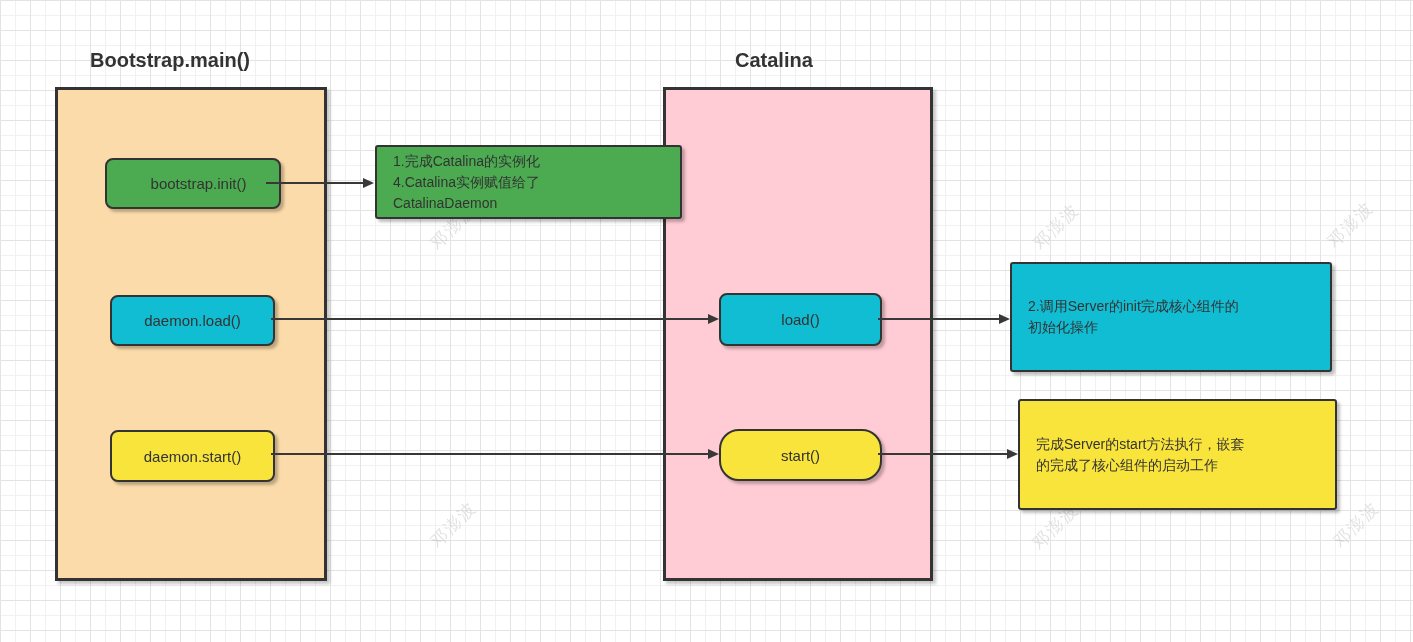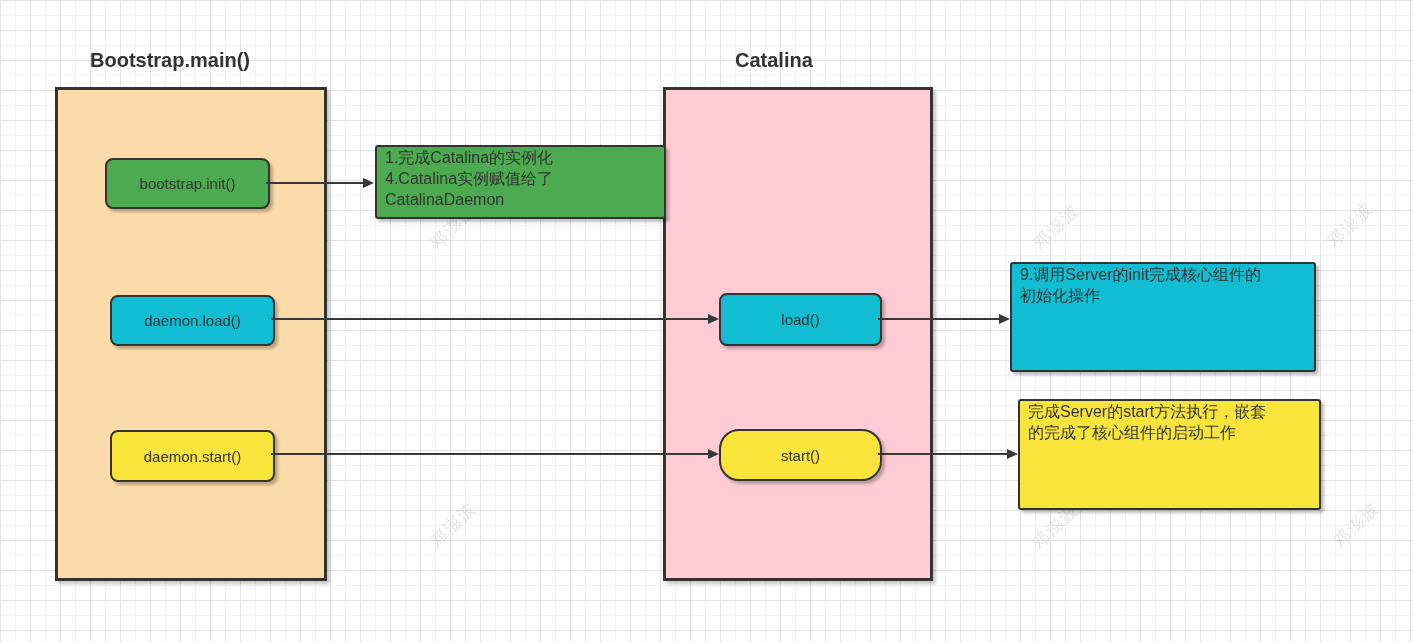--- a/index.html
+++ b/index.html
@@ -27,22 +27,22 @@
     position:absolute;z-index:2;font-size:20px;font-weight:bold;color:#333;
     white-space:nowrap;
   }
   .node{
     position:absolute;z-index:3;border:2px solid #333;border-radius:8px;
     display:flex;align-items:center;justify-content:center;
     font-size:15px;color:#333;box-shadow:3px 3px 3px rgba(0,0,0,0.25);
   }
   .note{
     position:absolute;z-index:3;border:2px solid #333;border-radius:3px;
-    display:flex;flex-direction:column;align-items:flex-start;
-    padding:0 8px;font-size:16px;line-height:21px;color:#333;
+    display:flex;flex-direction:column;justify-content:center;align-items:flex-start;
+    padding:0 16px;font-size:14px;line-height:21px;color:#333;
     box-shadow:3px 3px 3px rgba(0,0,0,0.25);
   }
   .note div{white-space:nowrap;}
   .arrow{position:absolute;z-index:4;height:10px;}
   .arrow .arrow-line{position:absolute;left:0;right:9px;top:4px;height:2px;background:#383838;}
   .arrow .arrow-head{
     position:absolute;right:0;top:0;width:0;height:0;
     border-top:5px solid transparent;border-bottom:5px solid transparent;
     border-left:11px solid #383838;
   }
@@ -87,33 +87,33 @@
   <div class="wm" id="wm-4">邓澎波</div>
   <div class="wm" id="wm-5">邓澎波</div>
   <div class="wm" id="wm-6">邓澎波</div>
 
   <div class="lane-title" id="title-bootstrap">Bootstrap.main()</div>
   <div class="lane-title" id="title-catalina">Catalina</div>
 
   <div class="lane" id="lane-bootstrap" style="background-color: rgb(251, 219, 169);"></div>
   <div class="lane" id="lane-catalina" style="background-color: rgb(255, 203, 212);"></div>
 
-  <div class="node" id="node-bootstrap-init" style="background-color: rgb(76, 171, 81);">bootstrap.init()</div>
+  <div class="node" id="node-bootstrap-init" style="background-color: rgb(76, 171, 81); padding-left: 11px;">bootstrap.init()</div>
   <div class="node" id="node-daemon-load" style="background-color: rgb(16, 189, 210);">daemon.load()</div>
   <div class="node" id="node-daemon-start" style="background-color: rgb(249, 228, 60);">daemon.start()</div>
   <div class="node" id="node-load" style="background-color: rgb(16, 189, 210);">load()</div>
   <div class="node" id="node-start" style="background-color: rgb(249, 228, 60);">start()</div>
 
   <div class="note" id="note-init" style="background-color: rgb(76, 171, 81);">
     <div>1.完成Catalina的实例化</div>
     <div>4.Catalina实例赋值给了</div>
     <div>CatalinaDaemon</div>
   </div>
   <div class="note" id="note-load" style="background-color: rgb(16, 189, 210);">
-    <div>9.调用Server的init完成核心组件的</div>
+    <div>2.调用Server的init完成核心组件的</div>
     <div>初始化操作</div>
   </div>
   <div class="note" id="note-start" style="background-color: rgb(249, 228, 60);">
     <div>完成Server的start方法执行，嵌套</div>
     <div>的完成了核心组件的启动工作</div>
   </div>
 
   <div class="arrow" id="arrow-init">
     <div class="arrow-line"></div>
     <div class="arrow-head"></div>

